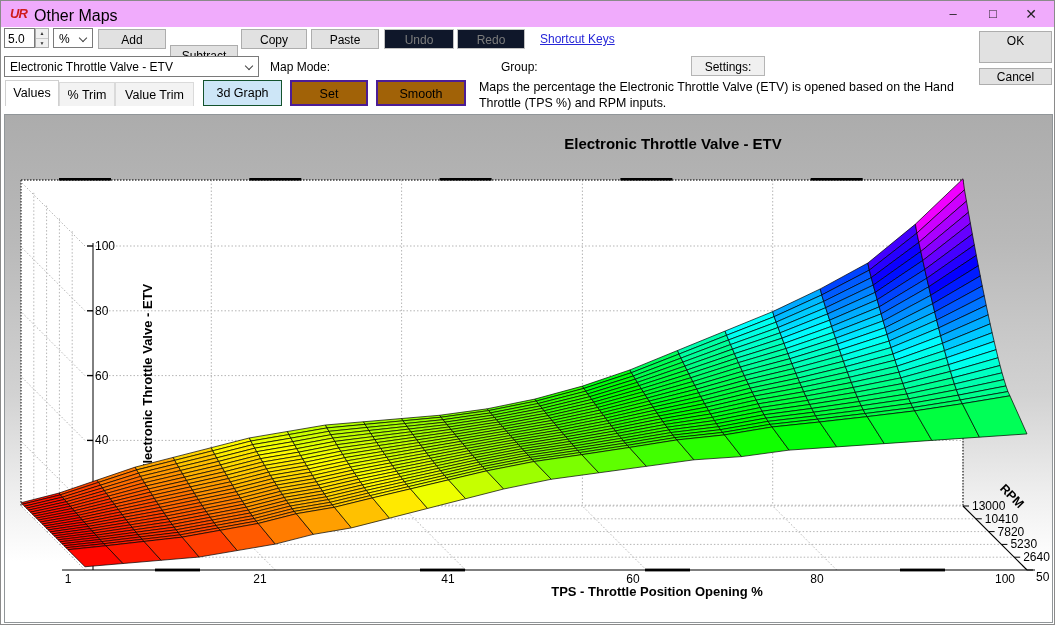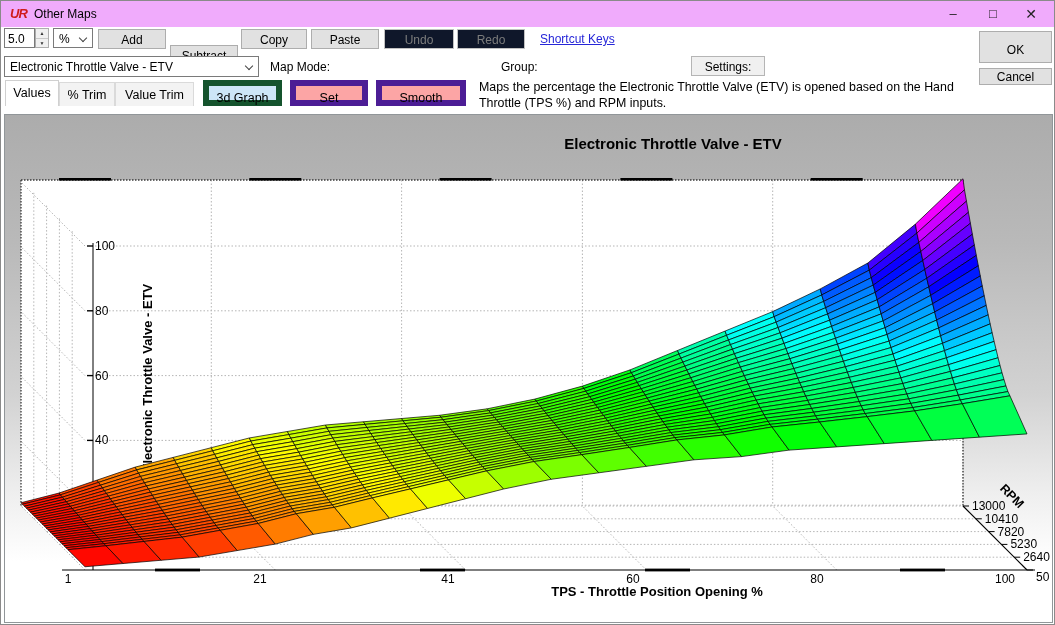--- a/index.html
+++ b/index.html
@@ -4,21 +4,21 @@
 <style>
   * { margin:0; padding:0; box-sizing:border-box; }
   html,body { width:1055px; height:625px; overflow:hidden; }
   body { font-family:"Liberation Sans", sans-serif; font-size:12px; background:#fff; position:relative; }
   .win { position:absolute; inset:0; border:1px solid #8a8a8a; background:#fff; }
 
   
   .titlebar { position:absolute; left:0; top:0; width:100%; height:26px; background:#f0abfc; }
   .app-icon { position:absolute; left:9px; top:5px; width:20px; height:16px; color:#cf1b1b;
               font-style:italic; font-weight:bold; font-size:13px; letter-spacing:-1px; }
-  .title-text { position:absolute; left:33px; top:6px; font-size:12px; color:#000; }
+  .title-text { position:absolute; left:33px; top:6px; font-size:16px; color:#000; }
   .winbtn { position:absolute; top:0; width:34px; height:26px; text-align:center; line-height:26px;
             color:#222; font-size:13px; }
   .wb-min { right:84px; } .wb-max { right:44px; } .wb-close { right:6px; font-size:14px; }
 
   
   .spin-box { position:absolute; left:3px; top:27px; width:31px; height:20px; border:1px solid #7a7a7a;
               background:#fff; font-size:12px; padding:2px 0 0 3px; font-family:"Liberation Sans",sans-serif; }
   .spin-arrows { position:absolute; left:34px; top:27px; width:14px; height:20px; border:1px solid #adadad;
                  background:#f0f0f0; }
   .spin-arrows div { height:9px; font-size:5px; line-height:9px; text-align:center; color:#333; }
@@ -30,23 +30,23 @@
   .btn { position:absolute; height:20px; background:#e1e1e1; border:1px solid #adadad; text-align:center;
          font-size:12px; padding-top:3px; color:#000; }
   .btn.disabled { background:#0f172a; border-color:#c2c2c2; color:#7c7c7c; }
   .link { position:absolute; color:#2626d8; text-decoration:underline; font-size:12px; }
   .lbl { position:absolute; font-size:12px; color:#000; white-space:nowrap; }
 
   
   .tab { position:absolute; background:#f3f3f3; border:1px solid #dadada; border-bottom:none;
          text-align:center; font-size:12.5px; padding-top:5px; }
   .tab.sel { background:#fff; border-color:#d0d0d0; }
-  .viewbtn { position:absolute; height:26px; background:#fca5a5; border:6px solid #4c1d95;
+  .viewbtn { position:absolute; height:26px; background:#a16207; border:2px solid #4c1d95;
              text-align:center; font-size:12.5px; padding-top:5px; }
-  .viewbtn.active { background:#cde6f7; border:6px solid #14532d; }
+  .viewbtn.active { background:#cde6f7; border:1px solid #14532d; }
   .desc { position:absolute; left:478px; top:78px; width:478px; font-size:12.4px; line-height:16px; color:#000; }
 
   
   .chart-panel { position:absolute; left:3px; top:113px; width:1049px; height:509px;
                  border:1px solid #919699;
                  background:linear-gradient(#acacac 0%, #b9b9b9 25%, #d2d2d2 55%, #efefef 75%, #ffffff 88%); }
   svg { display:block; }
   svg text { font-family:"Liberation Sans", sans-serif; }
 </style>
 </head>
@@ -80,21 +80,21 @@
   <a class="link" style="left:539px; top:31px;" href="#">Shortcut Keys</a>
 
   <div class="combo" style="left:3px; top:55px; width:255px;">
     <span>Electronic Throttle Valve - ETV</span>
     <span class="chev"></span>
   </div>
   <div class="lbl" style="left:269px; top:59px;">Map Mode:</div>
   <div class="lbl" style="left:500px; top:59px;">Group:</div>
   <div class="btn" style="left:690px; top:55px; width:74px; background:#f0f0f0; border-color:#b5b5b5;">Settings:</div>
 
-  <div class="btn" style="left:978px; top:30px; width:73px; height:32px; padding-top:11px;">OK</div>
+  <div class="btn" style="left:978px; top:30px; width:73px; height:32px; padding-top:2px;">OK</div>
   <div class="btn" style="left:978px; top:67px; width:73px; height:17px; padding-top:1px;">Cancel</div>
 
   <div class="tab sel" style="left:4px;   top:79px; width:54px; height:26px;">Values</div>
   <div class="tab" style="left:58px;  top:81px; width:56px; height:24px;">% Trim</div>
   <div class="tab" style="left:114px; top:81px; width:79px; height:24px;">Value Trim</div>
   <div class="viewbtn active" style="left:202px; top:79px; width:79px;">3d Graph</div>
   <div class="viewbtn" style="left:289px; top:79px; width:78px;">Set</div>
   <div class="viewbtn" style="left:375px; top:79px; width:90px;">Smooth</div>
   <div class="desc">Maps the percentage the Electronic Throttle Valve (ETV) is opened based on the Hand Throttle (TPS %) and RPM inputs.</div>
 

